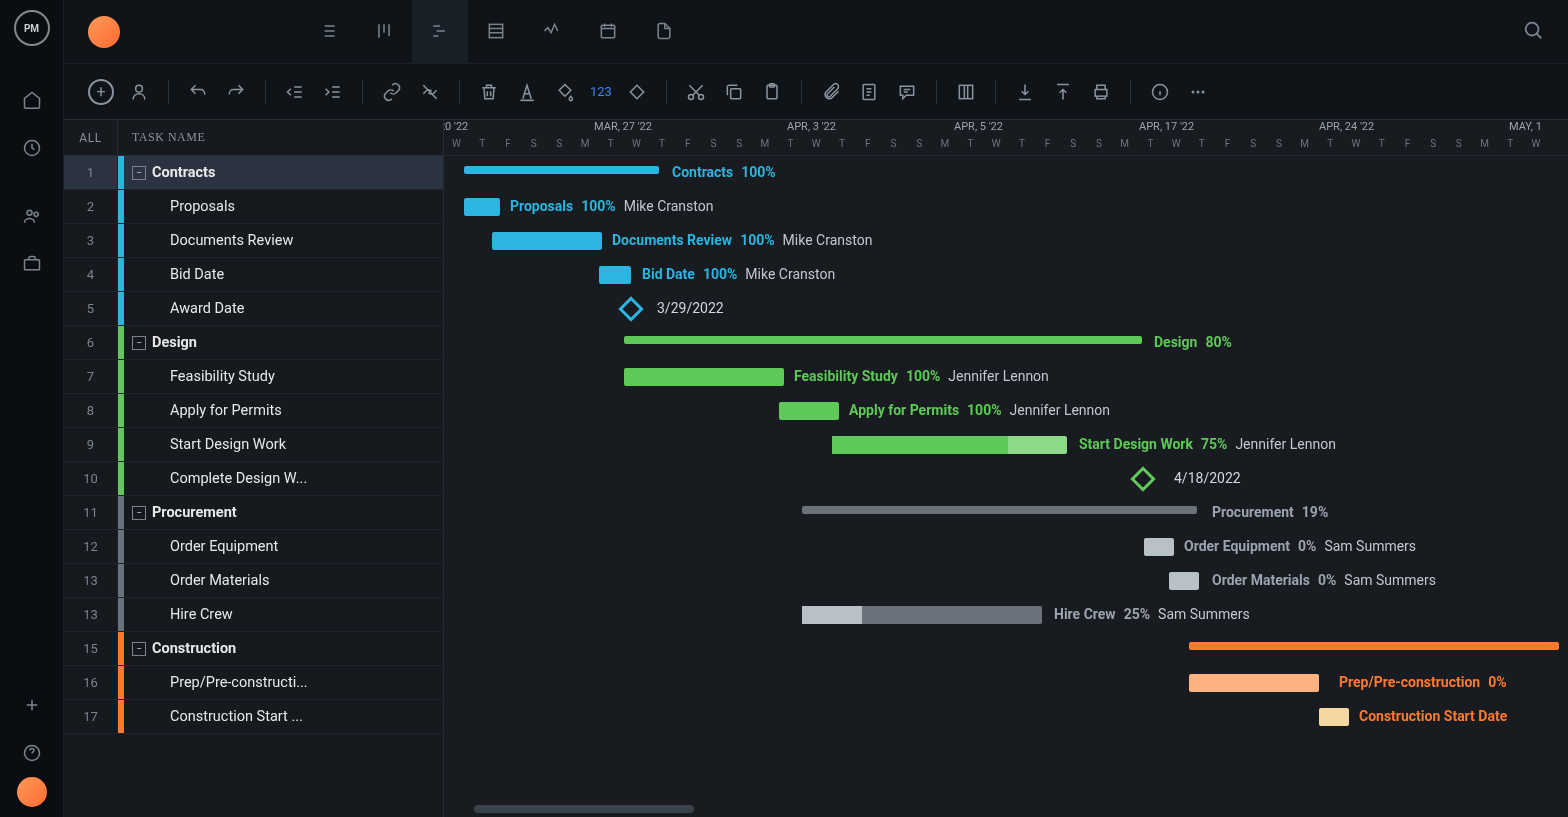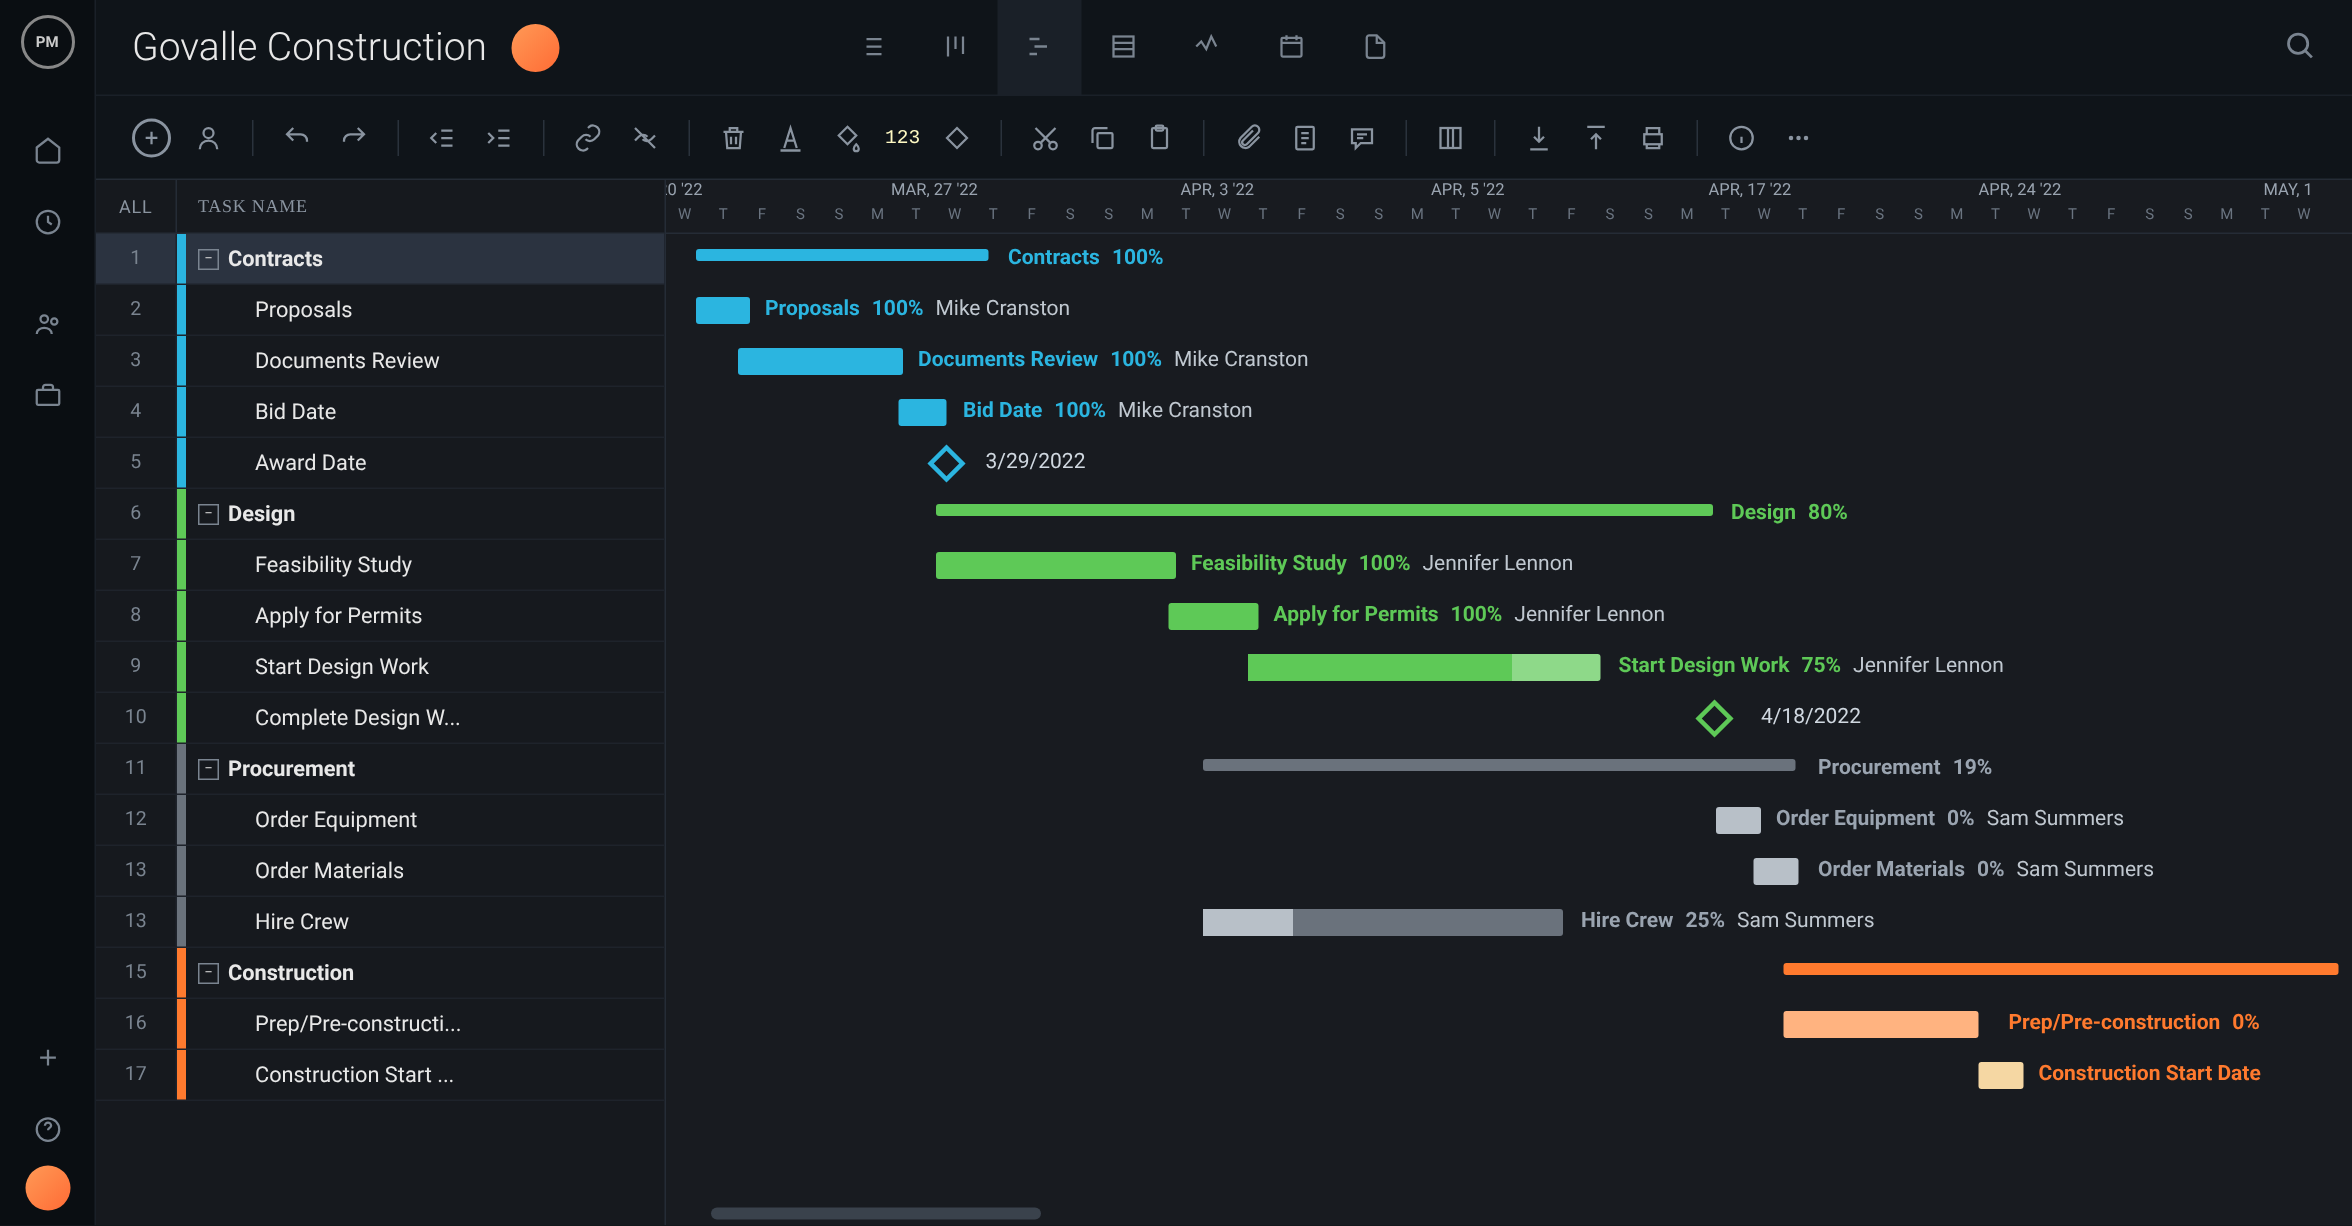--- a/index.html
+++ b/index.html
@@ -23,21 +23,21 @@
 .view-tabs{display:flex;margin-left:180px;}
 .view-tab{width:56px;height:64px;display:flex;align-items:center;justify-content:center;color:#7a8490;cursor:pointer;border-bottom:2px solid transparent;}
 .view-tab.active{background:#1a2028;}
 .header-right{margin-left:auto;}
 .search-btn{color:#7a8490;cursor:pointer;}
 
 
 .toolbar{height:56px;background:#0f1419;border-bottom:1px solid #252c36;display:flex;align-items:center;padding:0 20px;gap:4px;}
 .tool{width:34px;height:34px;display:flex;align-items:center;justify-content:center;color:#8a94a0;cursor:pointer;border-radius:4px;}
 .tool-sep{width:1px;height:24px;background:#2a323c;margin:0 8px;}
-.tool-text{color:#fef9c3;font-size:13px;padding:0 4px;font-family:Liberation Mono, monospace;}
+.tool-text{color:#3b82f6;font-size:13px;padding:0 4px;}
 .tool svg{width:20px;height:20px;}
 .circle-plus{border:2px solid #8a94a0;border-radius:50%;width:26px;height:26px;display:flex;align-items:center;justify-content:center;font-size:16px;}
 
 
 .content{flex:1;display:flex;overflow:hidden;}
 
 
 .task-panel{width:380px;background:#16191e;border-right:1px solid #252c36;display:flex;flex-direction:column;}
 .task-header{height:36px;display:flex;align-items:center;border-bottom:1px solid #252c36;font-size:12px;color:#8a94a0;letter-spacing:0.5px;}
 .col-all{width:54px;text-align:center;border-right:1px solid #252c36;height:100%;display:flex;align-items:center;justify-content:center;}
@@ -131,21 +131,20 @@
           <circle cx="12" cy="12" r="9"></circle>
           <path d="M9.5 9a2.5 2.5 0 015 0c0 1.5-2.5 2-2.5 3.5M12 17h.01"></path>
         </svg>
       </div>
     <div class="avatar"></div>
   </div>
 
   <div class="main">
 
     <div class="header">
-      <div class="project-title">Govalle Construction</div>
       <div class="avatar"></div>
       <div class="view-tabs">
         <div class="view-tab">
             <svg viewBox="0 0 24 24" width="20" height="20" fill="none" stroke="currentColor" stroke-width="1.8">
               <path d="M8 6h12M8 12h12M8 18h12M4 6h.01M4 12h.01M4 18h.01"></path>
             </svg>
           </div>
         <div class="view-tab">
             <svg viewBox="0 0 24 24" width="20" height="20" fill="none" stroke="currentColor" stroke-width="1.8">
               <path d="M6 4v16M12 4v10M18 4v14"></path>

